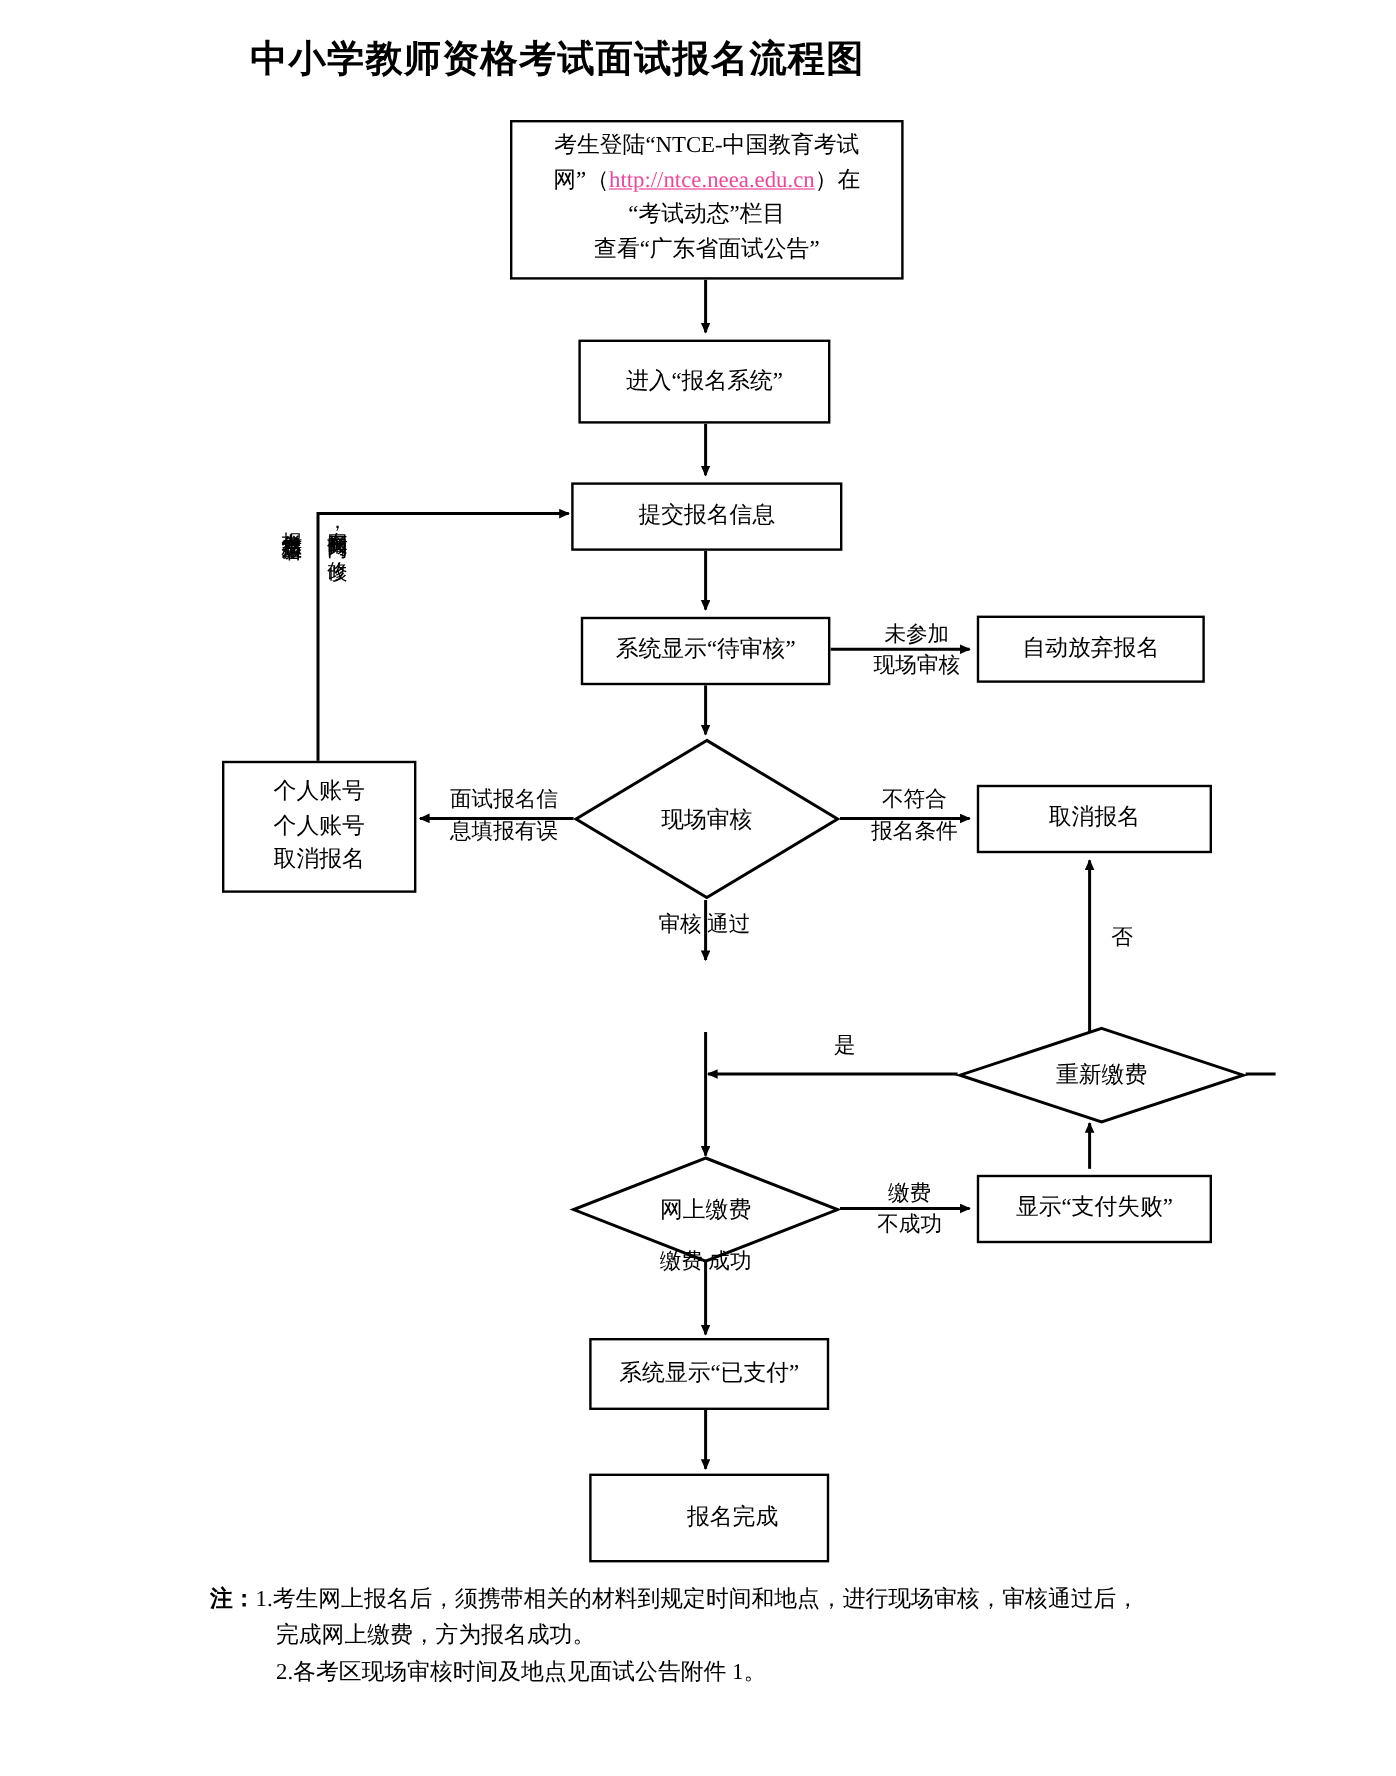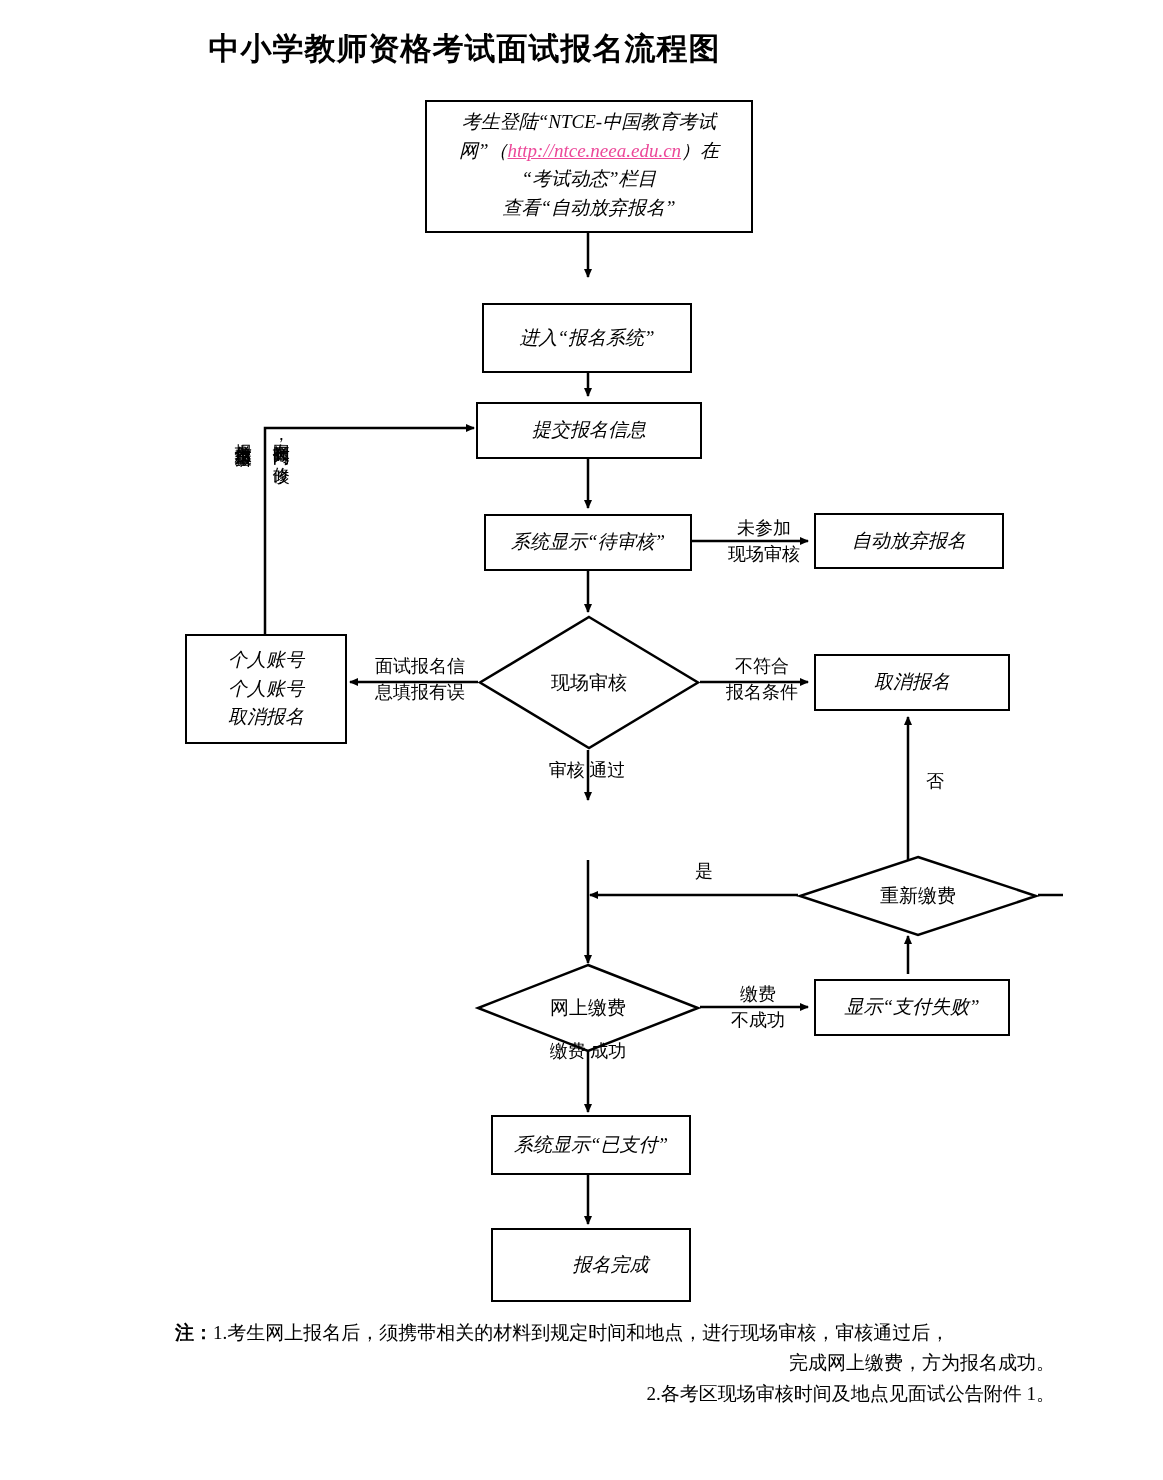--- a/index.html
+++ b/index.html
@@ -35,21 +35,20 @@
     position: absolute;
     box-sizing: border-box;
     border: 2px solid #000;
     display: flex;
     align-items: center;
     justify-content: center;
     text-align: center;
     font-size: 19px;
     line-height: 1.5;
     background: #fff;
-    font-style: italic;
   }
   .node.multiline {
     display: block;
     padding-top: 6px;
   }
   .diamond-wrap {
     position: absolute;
   }
   .diamond-wrap svg {
     position: absolute;
@@ -100,22 +99,21 @@
     align-items: flex-start;
   }
   .notes-label {
     font-weight: bold;
     white-space: nowrap;
   }
   .note-item {
     margin-left: 0;
   }
   .note2 {
-    margin-left: 25px;
-    text-align: right;
+    margin-left: 55px;
   }
   svg.wires {
     position: absolute;
     left: 0; top: 0;
     width: 1163px;
     height: 1480px;
     pointer-events: none;
   }
 </style>
 </head>
@@ -167,24 +165,24 @@
       <path d="M265,637 L265,428 L474,428" marker-end="url(#arrow)"></path>
     </g>
   </svg>
 
   <div class="node multiline" style="left:425px; top:100px; width:328px; height:133px;">
     <div>考生登陆“NTCE-中国教育考试</div>
     <div>
       <span>网”（</span><a class="link-text" href="#">http://ntce.neea.edu.cn</a><span>）在</span>
     </div>
     <div>“考试动态”栏目</div>
-    <div>查看“自动放弃报名”</div>
-  </div>
-
-  <div class="node" style="left:482px; top:283px; width:210px; height:70px;margin-top:20px;">进入“报名系统”</div>
+    <div>查看“广东省面试公告”</div>
+  </div>
+
+  <div class="node" style="left:482px; top:283px; width:210px; height:70px;">进入“报名系统”</div>
 
   <div class="node" style="left:476px; top:402px; width:226px; height:57px;">提交报名信息</div>
 
   <div class="node" style="left:484px; top:514px; width:208px; height:57px;">系统显示“待审核”</div>
 
   <div class="node" style="left:814px; top:513px; width:190px; height:56px;text-align:center;">自动放弃报名</div>
 
   <div class="diamond-wrap" style="left:478px; top:615px; width:222px; height:135px;">
     <svg width="222" height="135" viewBox="0 0 222 135">
       <polygon points="111,2 220,67.5 111,133 2,67.5" fill="#fff" stroke="#000" stroke-width="2.5"></polygon>

